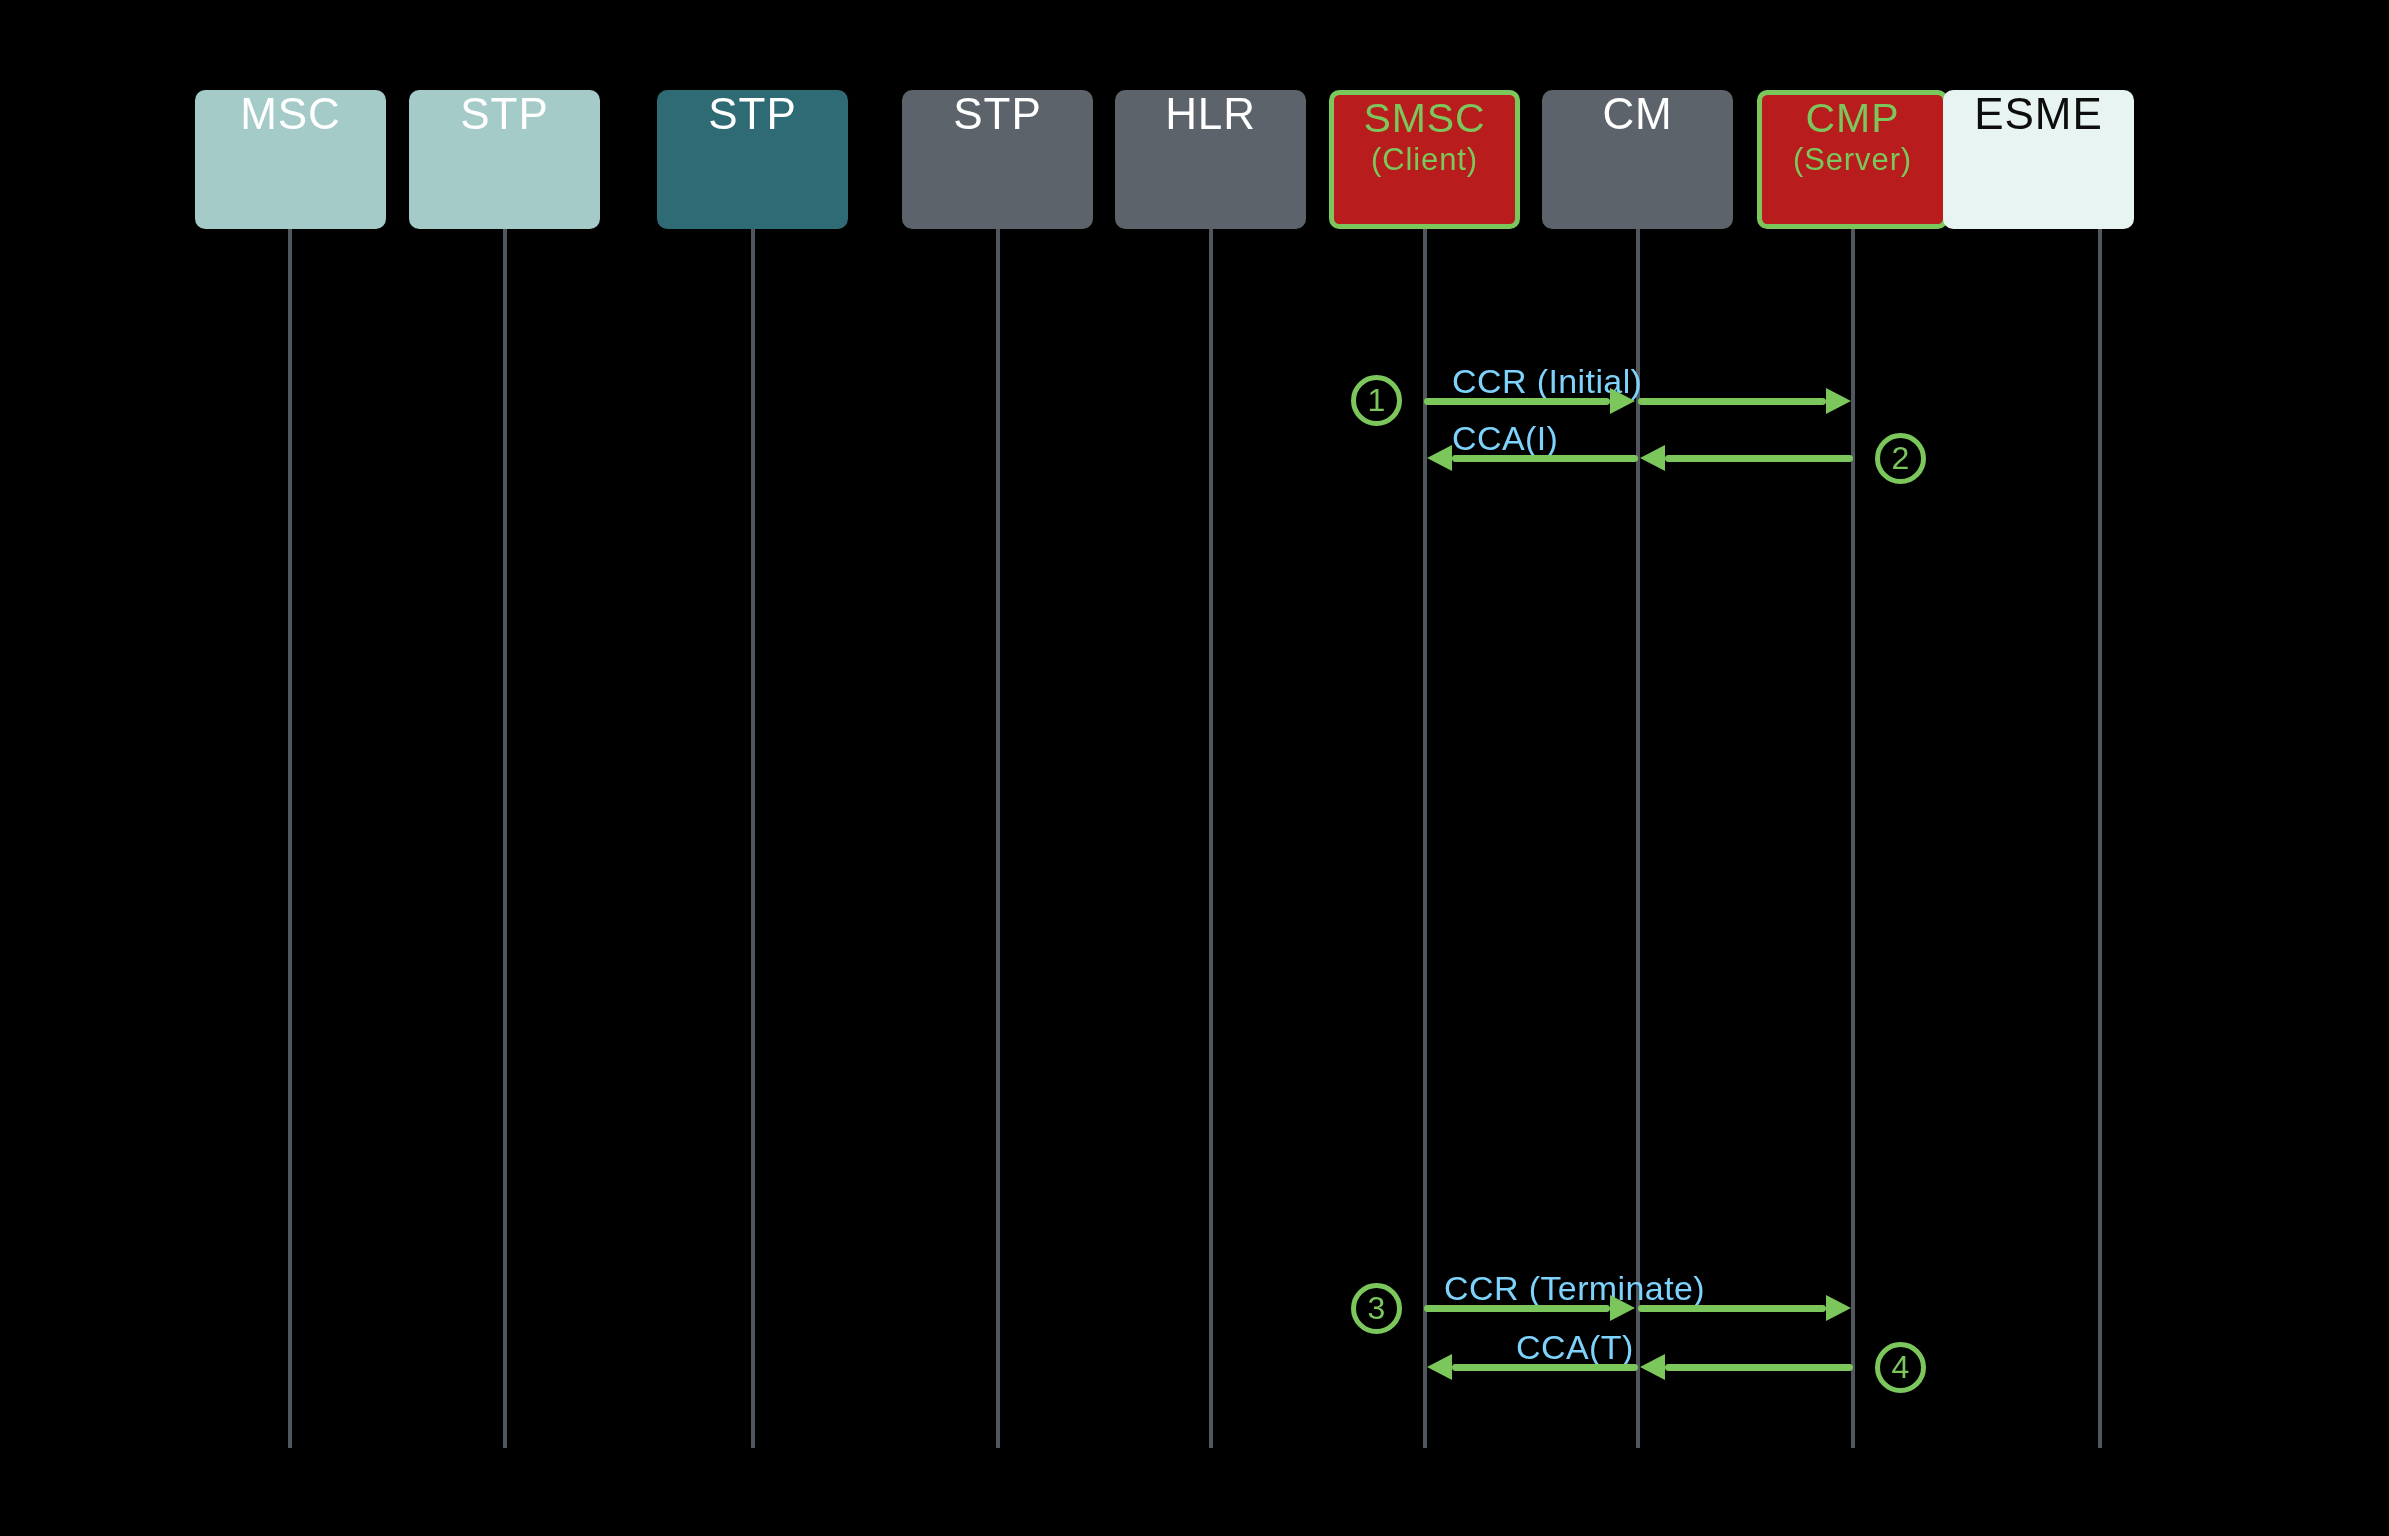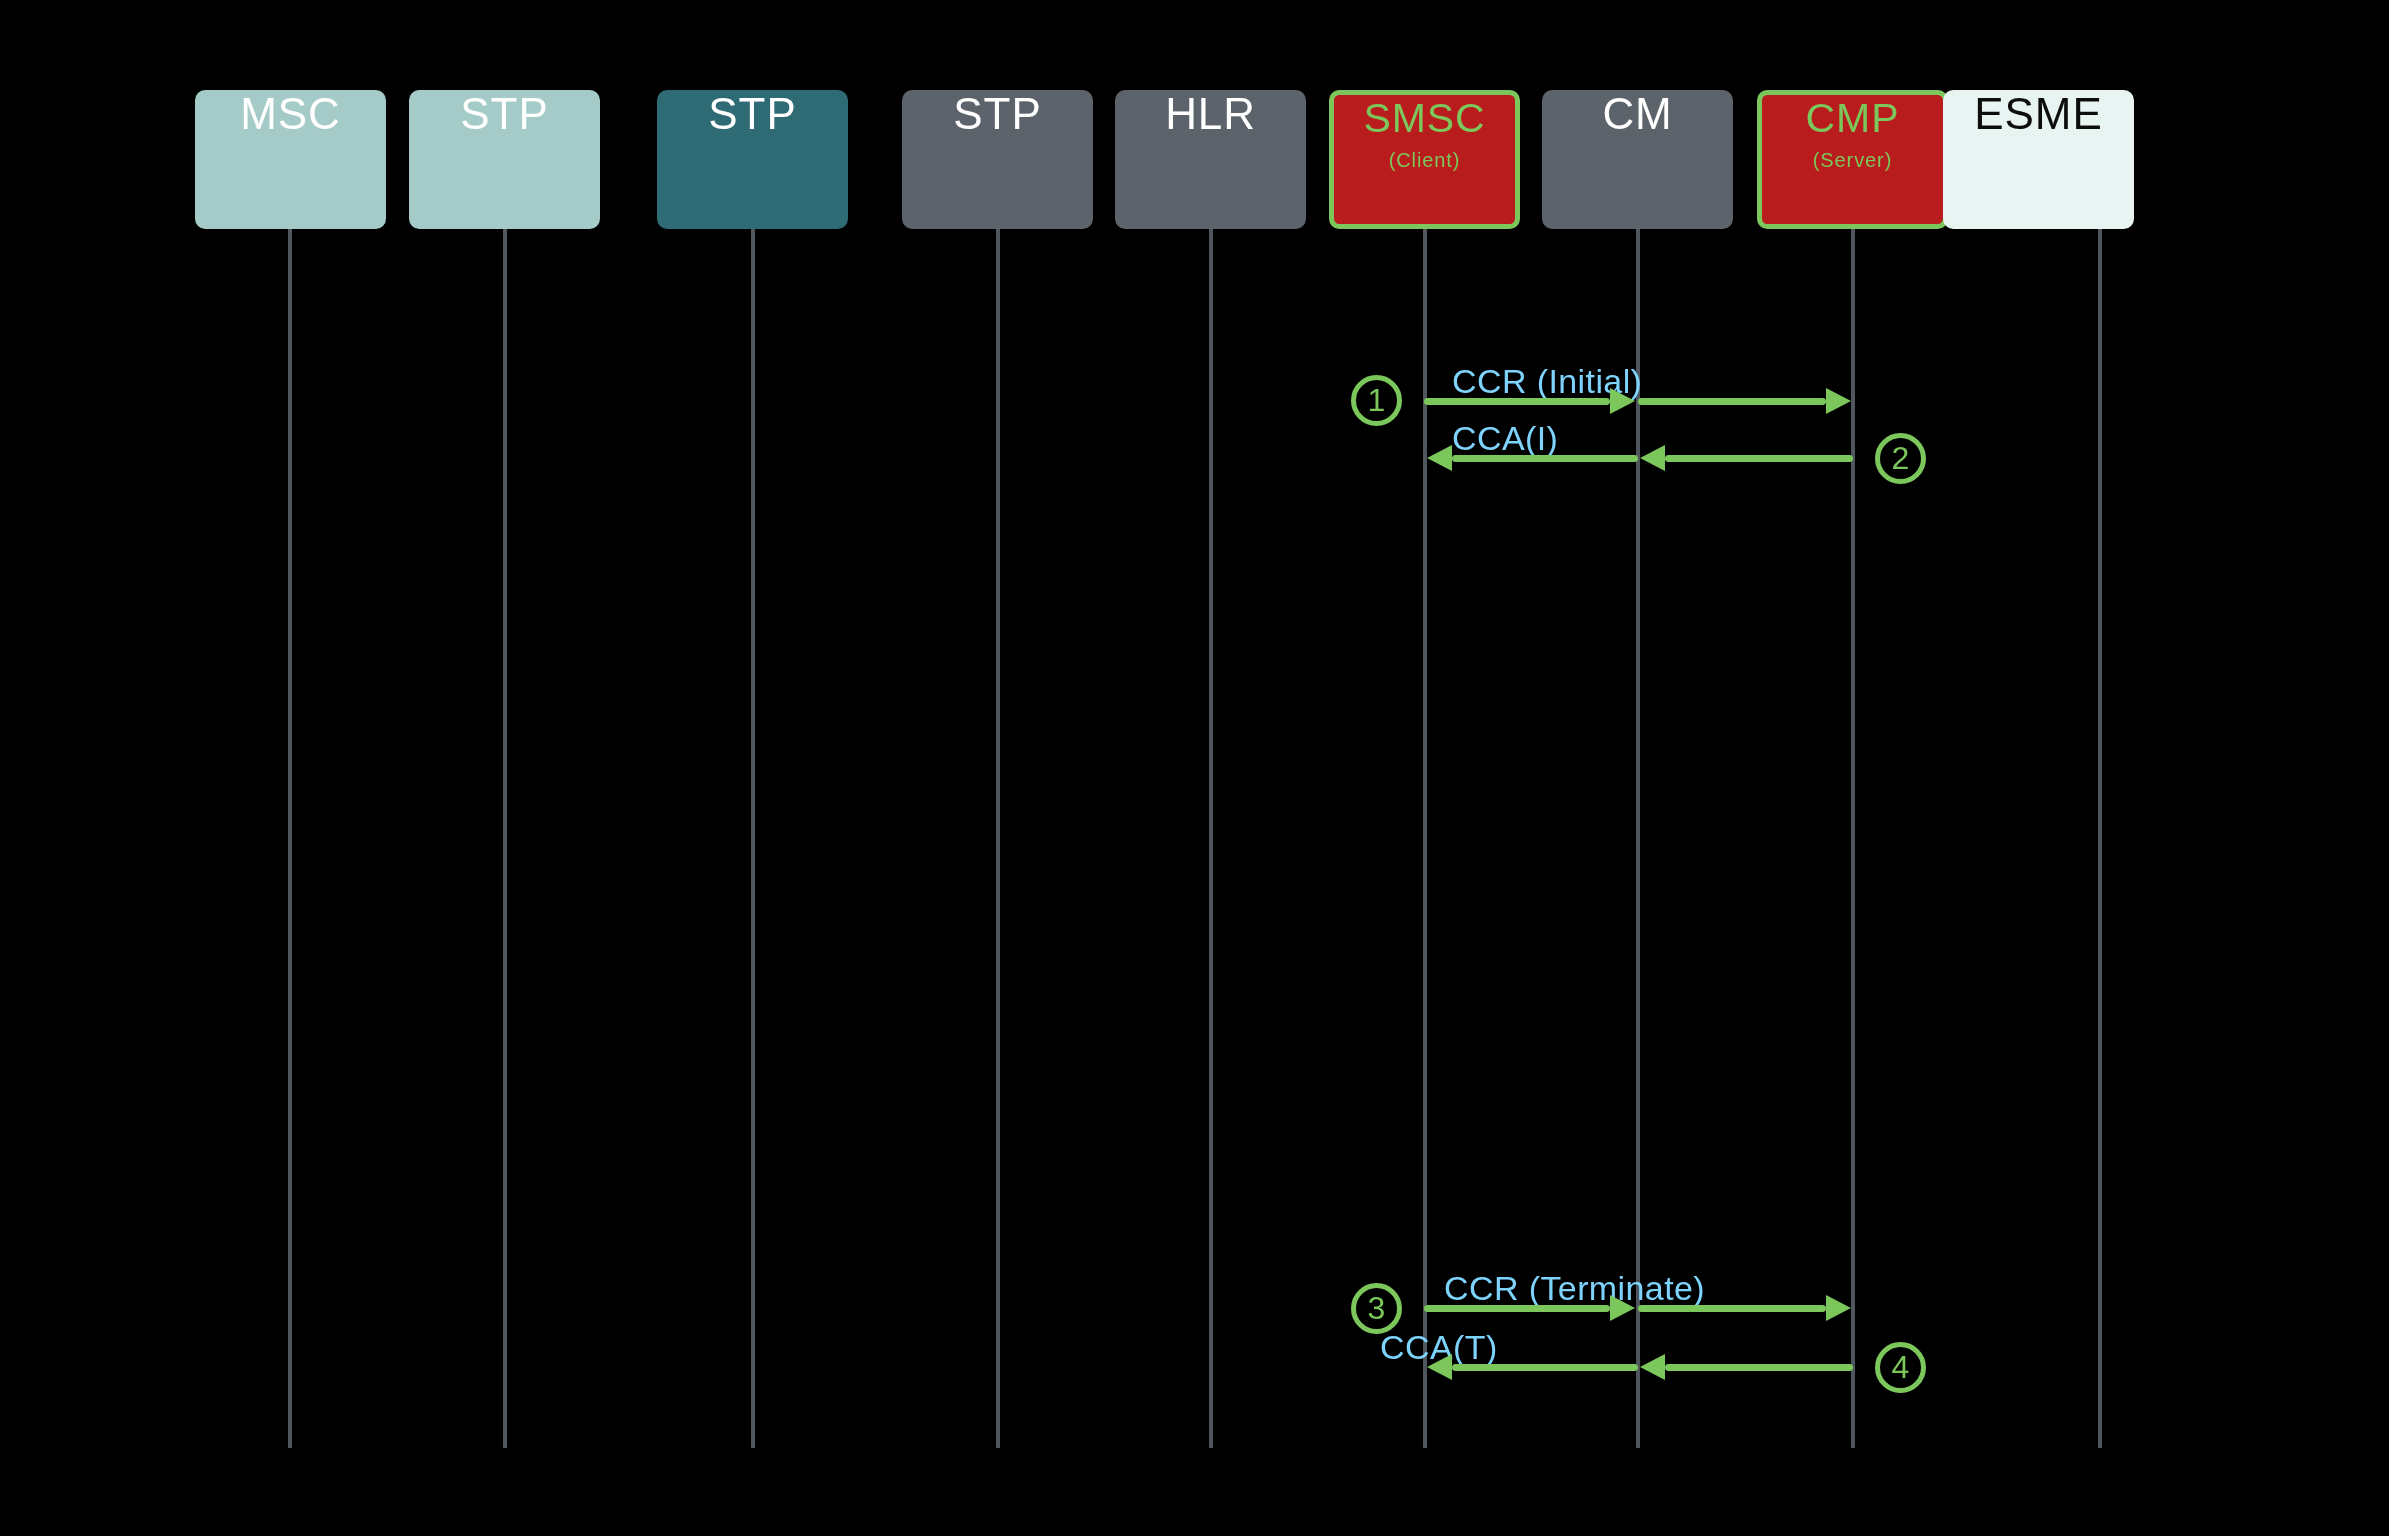--- a/index.html
+++ b/index.html
@@ -7,21 +7,21 @@
     position:relative;width:2389px;height:1536px;background:#000000;overflow:hidden;
     font-family:"Liberation Sans", sans-serif;
   }
   
   .actor{
     position:absolute;top:90px;width:191px;height:139px;border-radius:10.2px;
     display:flex;flex-direction:column;align-items:center;justify-content:flex-start;
     box-sizing:border-box;letter-spacing:0.9px;
   }
   .actor .lbl{font-size:44px;line-height:48px;font-weight:500;}
-  .actor .sub{font-size:20px;line-height:38px;font-weight:400;}
+  .actor .sub{font-size:31px;line-height:38px;font-weight:400;}
   .actor.two .lbl{font-size:41px;line-height:46px;}
   .teal-light{background:#a4cbc8;color:#ffffff;}
   .teal-dark{background:#2e6b74;color:#ffffff;}
   .gray{background:#5c636b;color:#ffffff;}
   .gray-green{background:#b91c1c;border:5.1px solid #7cc75c;color:#7cc75c;}
   .light{background:#e8f4f2;color:#0d0d0d;}
   
   .lifeline{position:absolute;top:229px;height:1219px;width:4.3px;background:#4f565e;}
   
   .arrow{position:absolute;height:6.8px;background:#7cc75c;border-radius:3.4px;}
@@ -111,21 +111,21 @@
   <div class="arrow right" style="left:1424px;top:1305px;width:186px">
     <span class="head"></span>
   </div>
   <div class="arrow right" style="left:1638px;top:1305px;width:188px">
     <span class="head"></span>
   </div>
 
   <div class="step-circle" style="left:1875px;top:1342px">
     <span>4</span>
   </div>
-  <div class="msg-label" style="left:1380px;top:1331px">CCA(T)</div>
+  <div class="msg-label" style="left:1516px;top:1331px">CCA(T)</div>
   <div class="arrow left" style="left:1452px;top:1364px;width:186px">
     <span class="head"></span>
   </div>
   <div class="arrow left" style="left:1665px;top:1364px;width:188px">
     <span class="head"></span>
   </div>
 
 </div>
 
 

